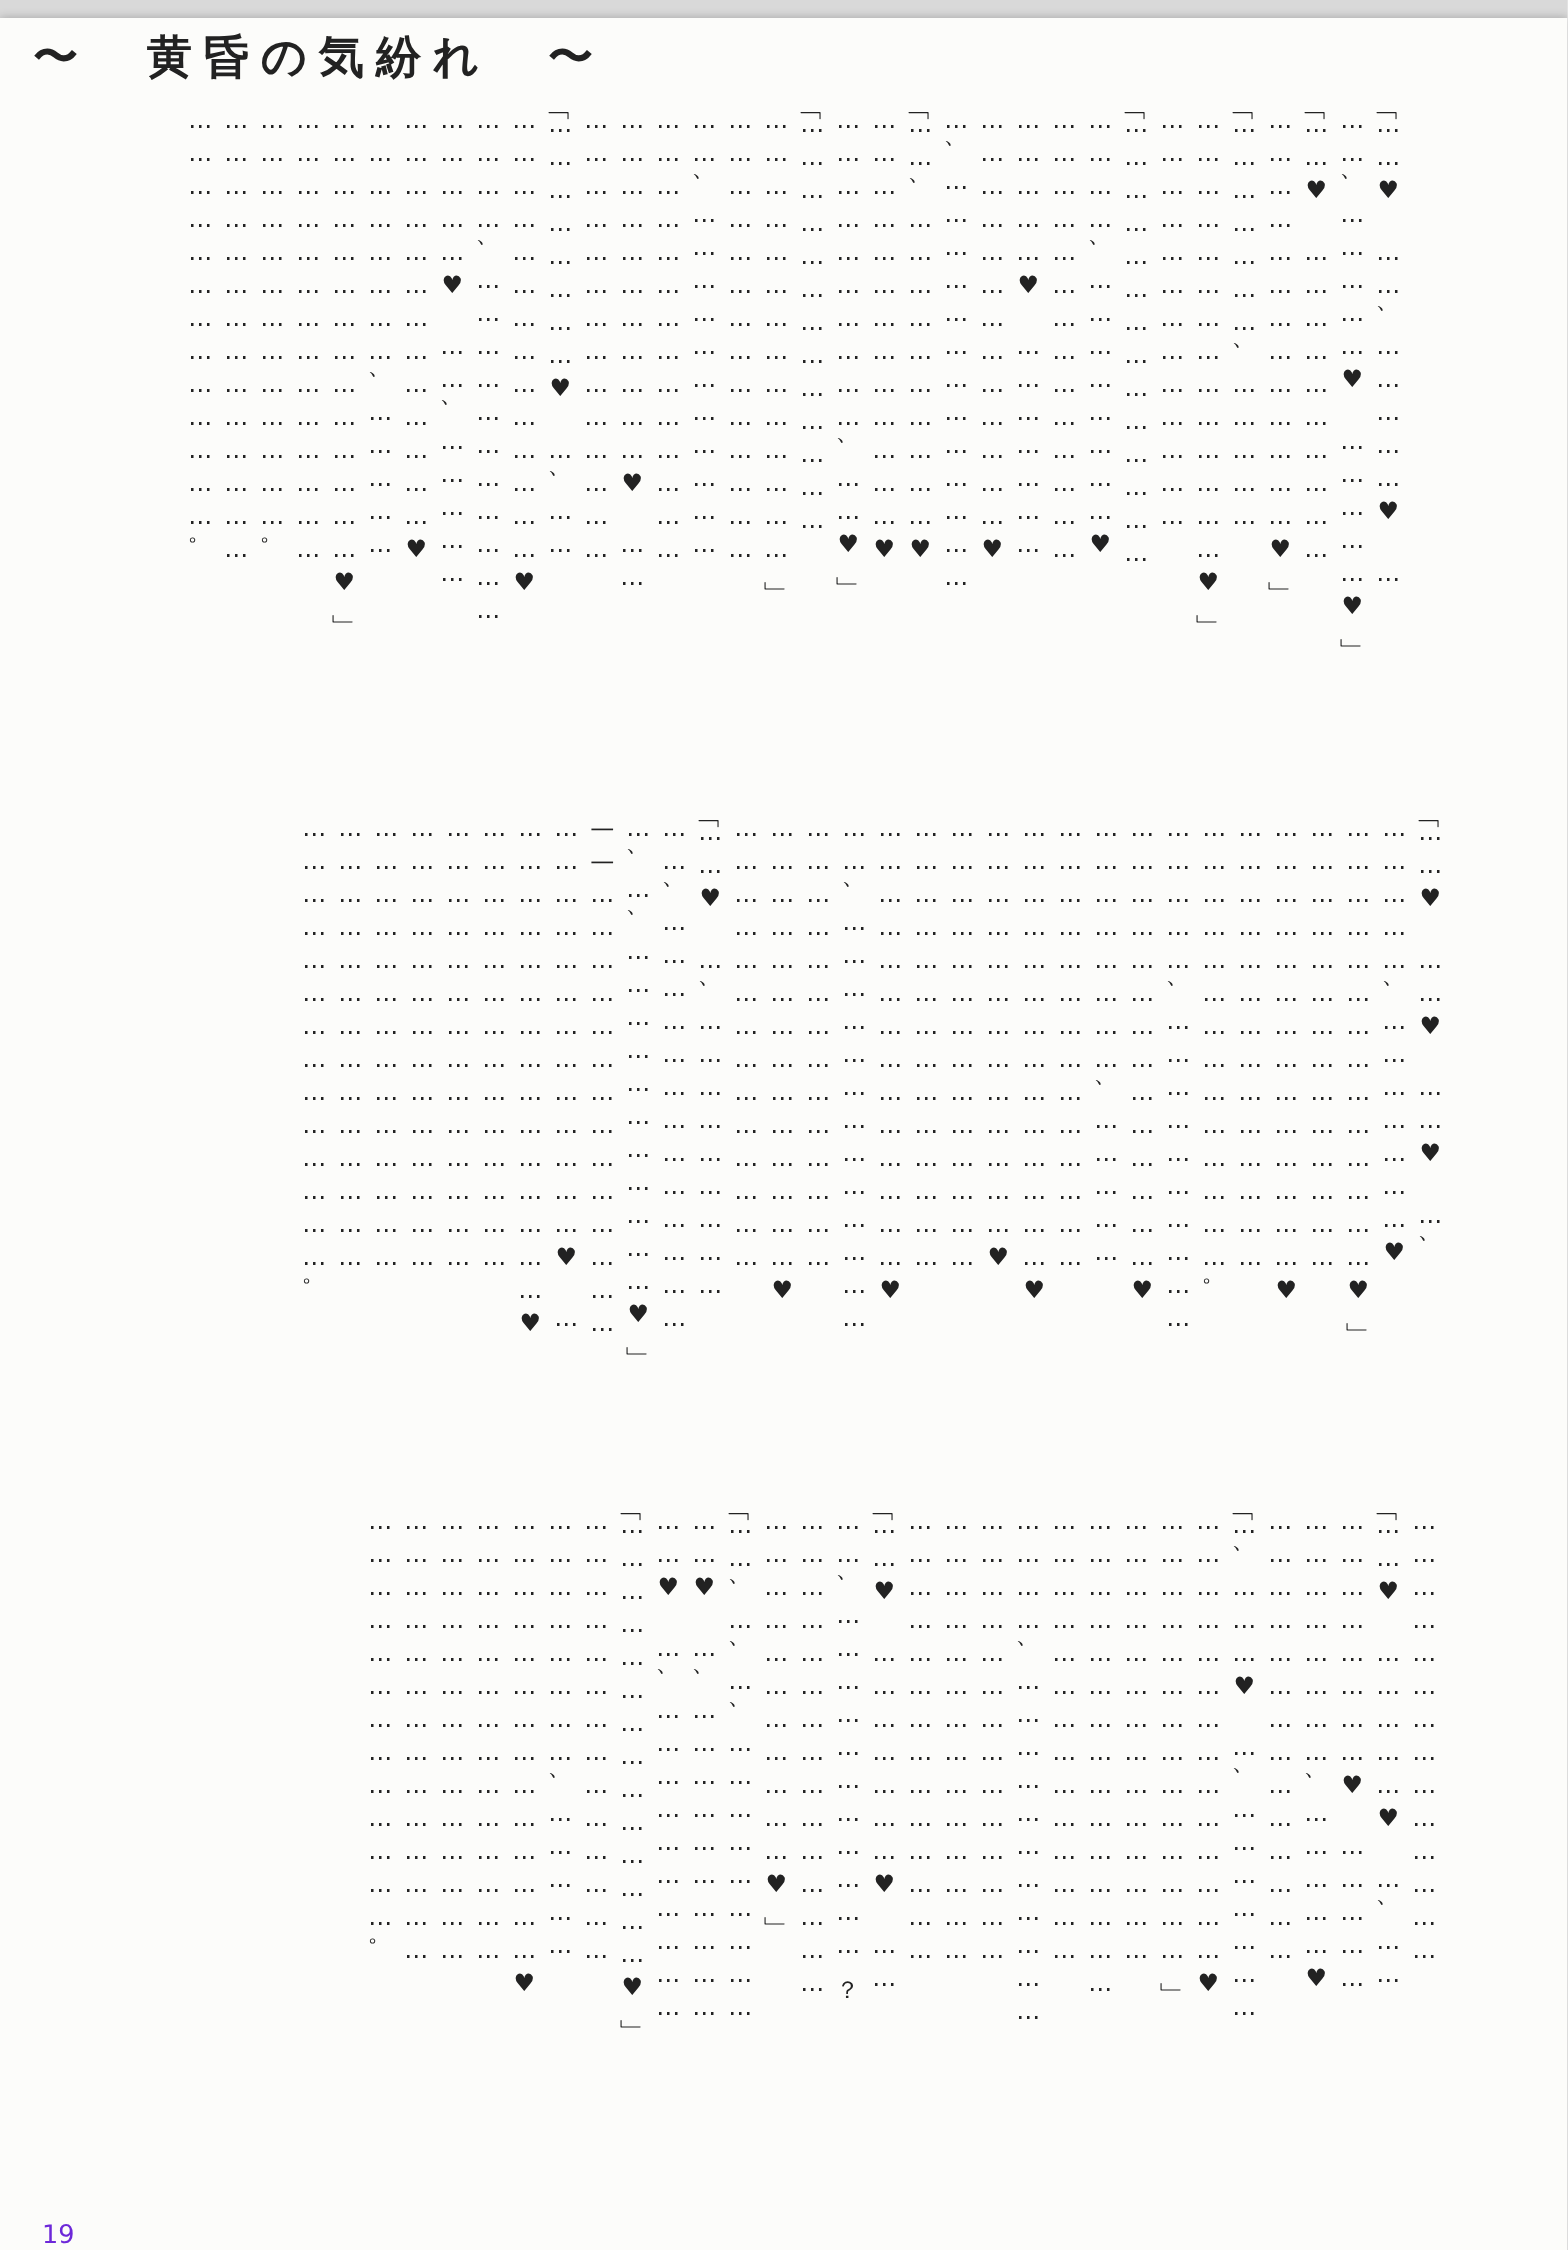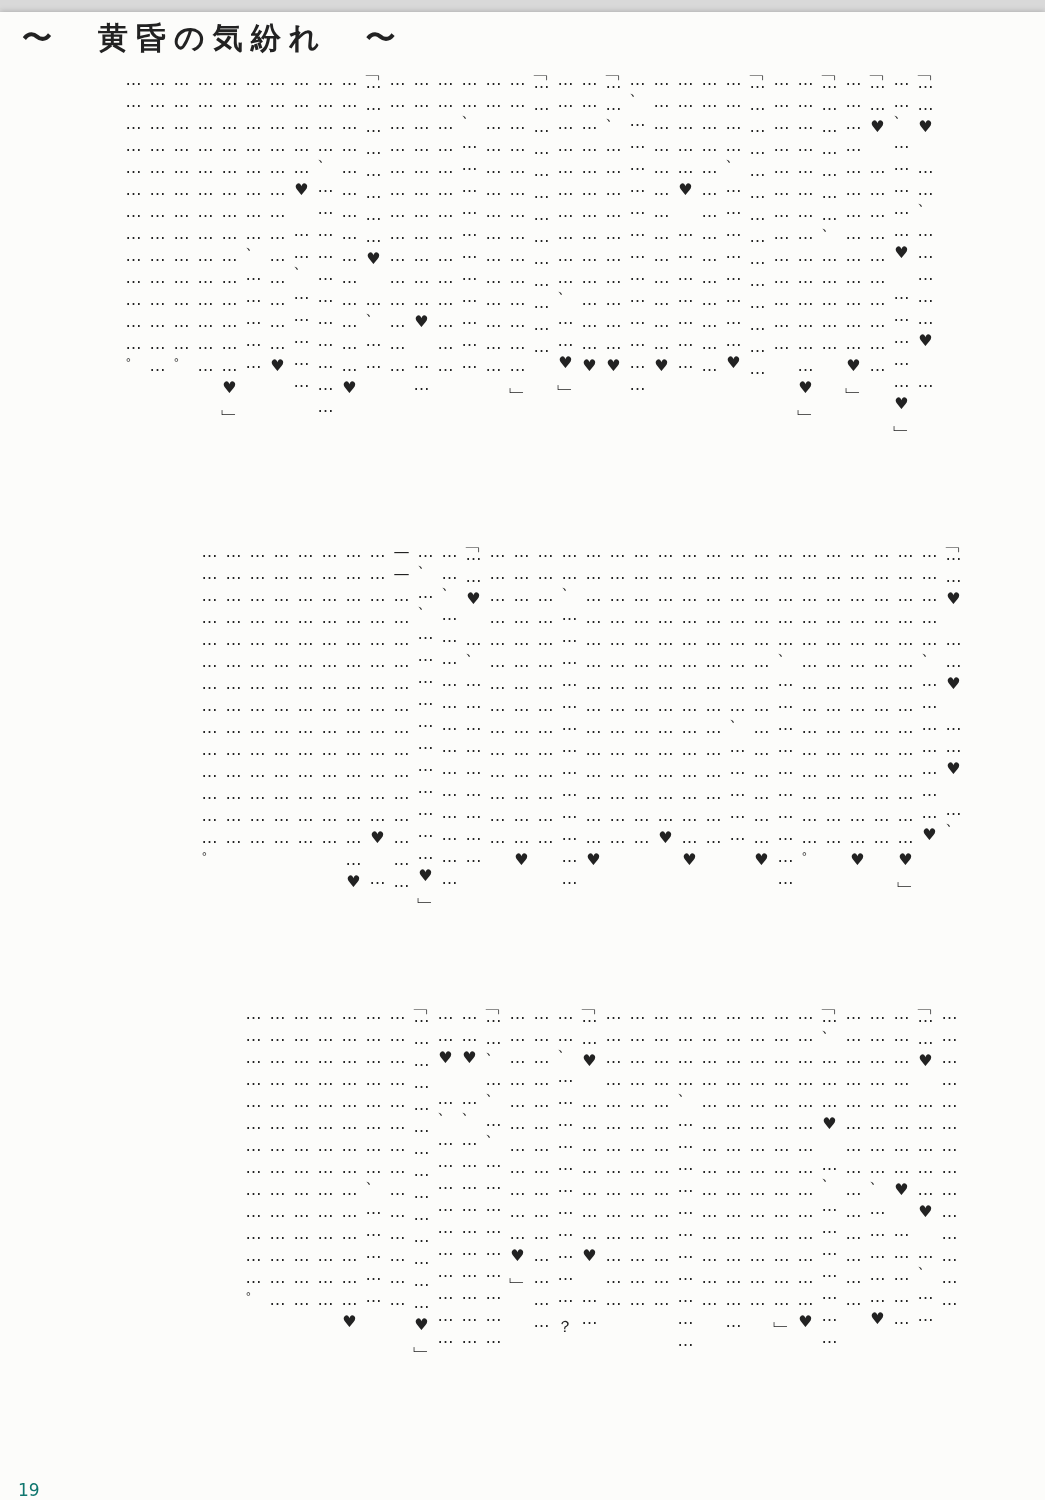--- a/index.html
+++ b/index.html
@@ -40,24 +40,24 @@
   }
   .band .col {
     height: 100%;
     margin: 0;
   }
   .band-1 { top: 58px;  right: 108px; left: 84px;  height: 462px; }
   .band-2 { top: 530px; right: 80px;  left: 60px;  height: 456px; }
   .band-3 { top: 992px; right: 84px;  left: 72px;  height: 474px; }
   .page-number {
     position: absolute;
-    left: 18px;
+    left: 28px;
     bottom: 12px;
     font-size: 17px;
-    color: #0f766e;
+    color: #6d28d9;
   }
 </style>
 </head>
 <body>
 
 <div class="page">
 
   <div class="page-title">〜　黄昏の気紛れ　〜</div>
 
   <div class="band band-1">

